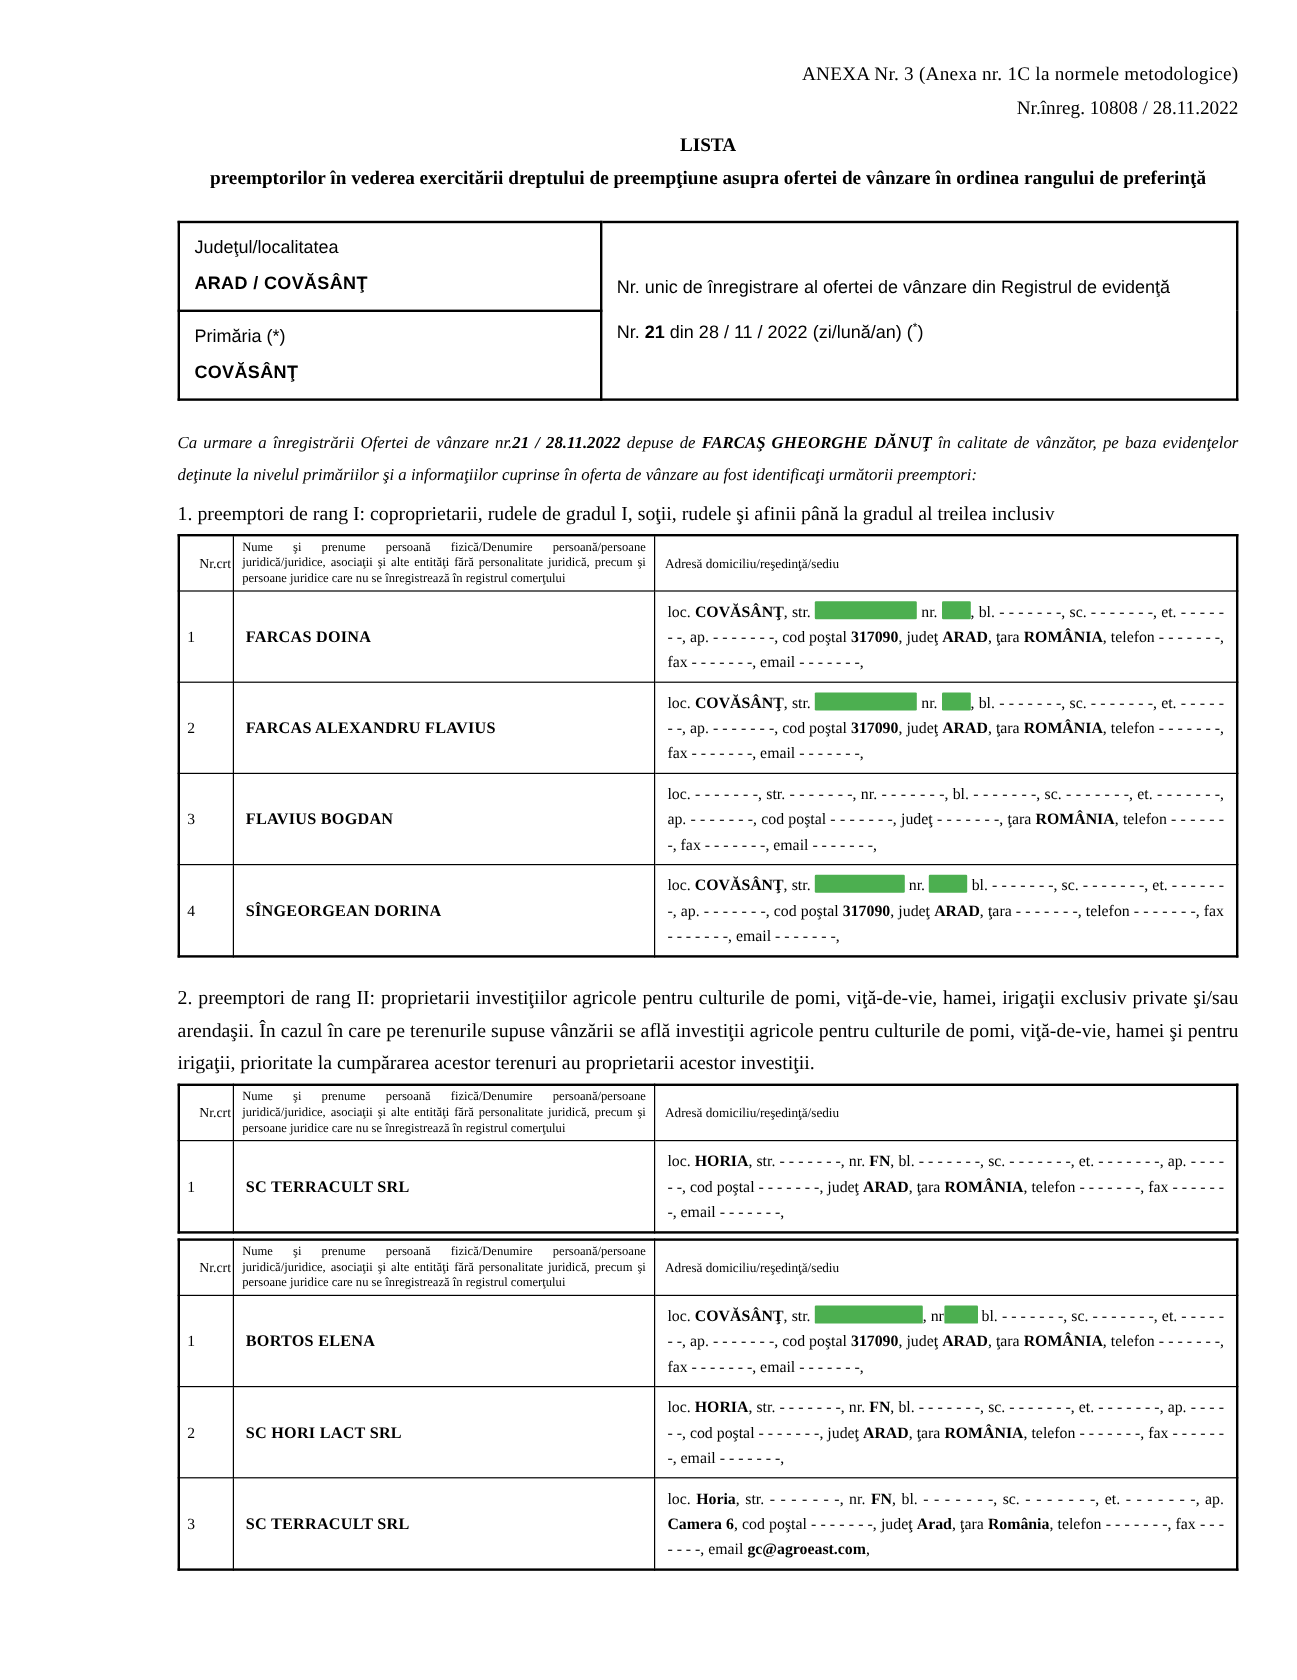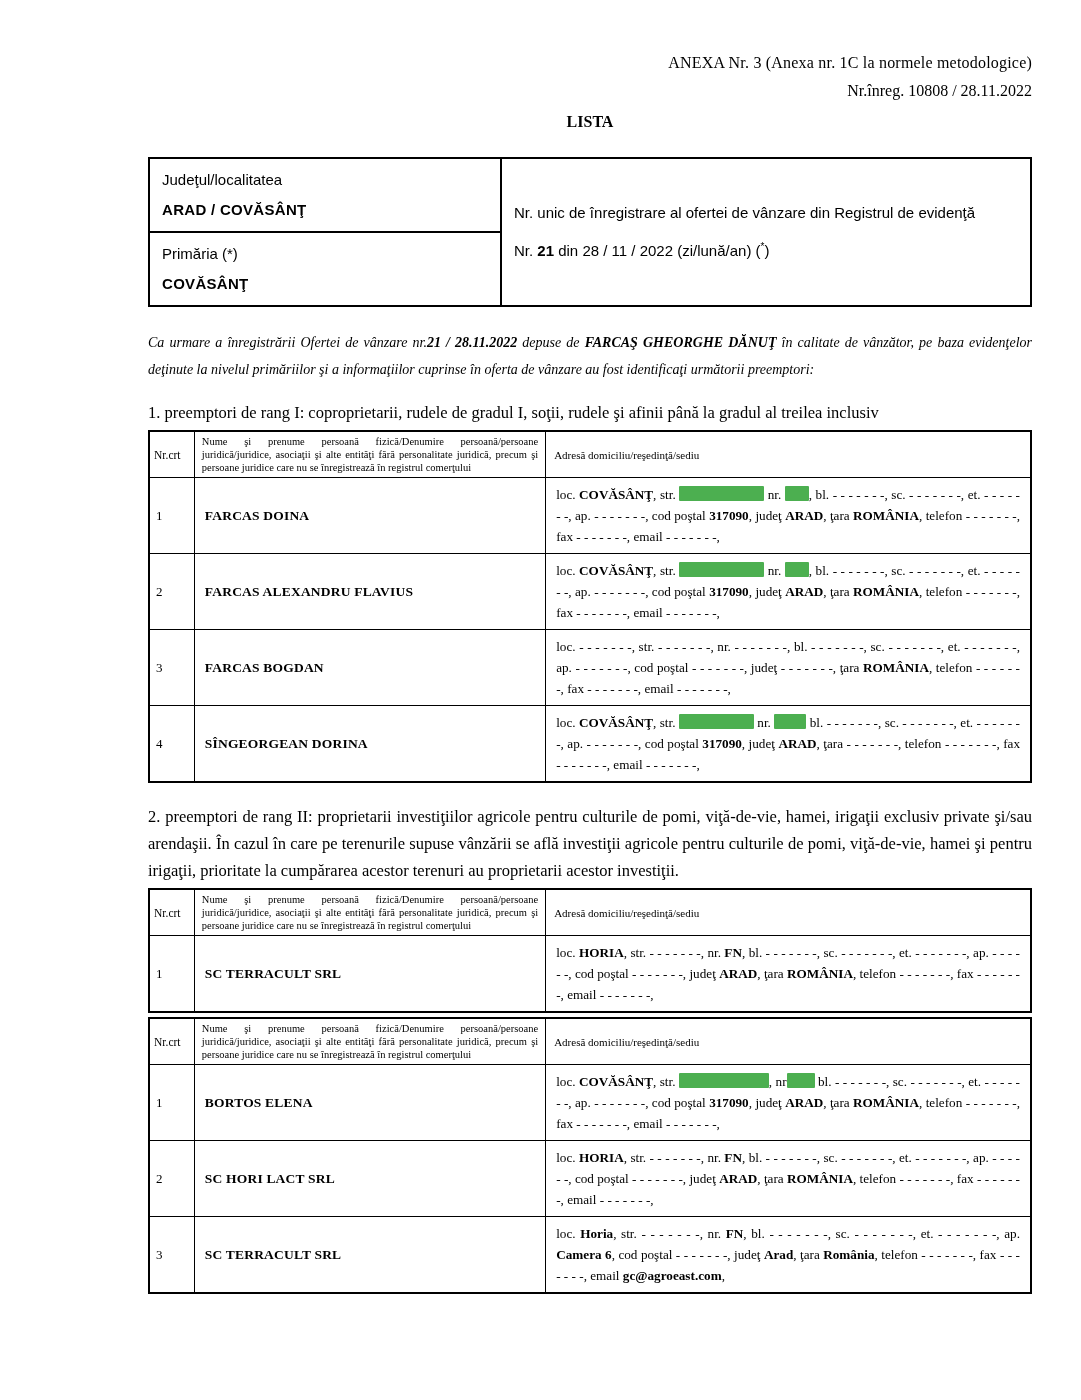--- a/index.html
+++ b/index.html
@@ -22,46 +22,47 @@
   }
   .info-table td{border:2px solid #000;padding:6px 12px;vertical-align:middle;}
   .info-cell-left{width:326px;height:58px;}
   .info-label{line-height:30px;}
   .info-value{font-weight:bold;line-height:30px;letter-spacing:.3px;}
   .info-reg-text{line-height:34px;text-align:justify;}
   .info-reg-line{line-height:34px;}
   .info-reg-line sup{font-size:10px;}
 
   .intro{margin-top:22px;font-size:14px;line-height:27px;text-align:justify;font-style:italic;}
-  .section-heading{margin-top:16px;font-size:16.5px;line-height:27px;text-align:justify;}
+  .section-heading{margin-top:4px;font-size:16.5px;line-height:27px;text-align:justify;}
   .section-heading.gap{margin-top:20px;}
 
   .data-table{border-collapse:collapse;width:884px;margin-top:4px;table-layout:fixed;}
   .data-table td{border:1.5px solid #000;vertical-align:middle;}
   .data-table{border:2px solid #000;}
   .col-num{width:45px;}
   .col-name{width:349px;}
   .col-addr{width:482px;}
-  .hdr-num{font-size:11.5px;padding:2px 4px;vertical-align:middle;}
+  .hdr-num{font-size:11.5px;padding:2px 16px;vertical-align:middle;}
   .hdr-name{font-size:10.5px;line-height:13px;padding:3px 7px;text-align:justify;vertical-align:middle;}
   .hdr-addr{font-size:11px;padding:3px 8px;vertical-align:middle;}
   .cell-num{font-size:13px;padding:4px 6px;height:64px;}
   .cell-name{font-weight:bold;font-size:13.5px;padding:4px 10px;letter-spacing:.2px;}
   .cell-addr{font-size:13.2px;line-height:21px;padding:6px 10px;text-align:justify;}
   .redact{display:inline-block;height:15px;vertical-align:text-bottom;border-radius:1px;margin-bottom:1px;}
 </style>
 </head>
 <body>
 
 <div class="page">
   <div class="content">
 
     <div class="annex-line">ANEXA Nr. 3 (Anexa nr. 1C la normele metodologice)</div>
     <div class="reg-line">Nr.înreg.  10808 / 28.11.2022</div>
     <div class="doc-title">LISTA</div>
+    <div class="doc-subtitle">preemptorilor în vederea exercitării dreptului de preempţiune asupra ofertei de vânzare în ordinea rangului de preferinţă</div>
 
     <table class="info-table">
       <tbody>
           <tr>
         <td class="info-cell-left">
           <div class="info-label">Judeţul/localitatea</div>
           <div class="info-value">ARAD / COVĂSÂNŢ</div>
         </td>
         <td rowspan="2">
           <div class="info-reg-text">Nr. unic de înregistrare al ofertei de vânzare din Registrul de evidenţă</div>
@@ -99,21 +100,21 @@
             <td class="cell-name">FARCAS DOINA</td>
             <td class="cell-addr"><span>loc. </span><span style="font-weight: bold;">COVĂSÂNŢ</span><span>, str. </span><span class="redact" style="width: 85px; background: rgb(76, 175, 80);"></span><span> nr. </span><span class="redact" style="width: 24px; background: rgb(76, 175, 80);"></span><span>, bl. - - - - - - -, sc. - - - - - - -, et. - - - - - - -, ap. - - - - - - -, cod poştal </span><span style="font-weight: bold;">317090</span><span>, judeţ </span><span style="font-weight: bold;">ARAD</span><span>, ţara </span><span style="font-weight: bold;">ROMÂNIA</span><span>, telefon - - - - - - -, fax - - - - - - -, email - - - - - - -,</span></td>
           </tr>
           <tr>
             <td class="cell-num">2</td>
             <td class="cell-name">FARCAS ALEXANDRU FLAVIUS</td>
             <td class="cell-addr"><span>loc. </span><span style="font-weight: bold;">COVĂSÂNŢ</span><span>, str. </span><span class="redact" style="width: 85px; background: rgb(76, 175, 80);"></span><span> nr. </span><span class="redact" style="width: 24px; background: rgb(76, 175, 80);"></span><span>, bl. - - - - - - -, sc. - - - - - - -, et. - - - - - - -, ap. - - - - - - -, cod poştal </span><span style="font-weight: bold;">317090</span><span>, judeţ </span><span style="font-weight: bold;">ARAD</span><span>, ţara </span><span style="font-weight: bold;">ROMÂNIA</span><span>, telefon - - - - - - -, fax - - - - - - -, email - - - - - - -,</span></td>
           </tr>
           <tr>
             <td class="cell-num">3</td>
-            <td class="cell-name">FARCAS BOGDAN</td>
+            <td class="cell-name">FLAVIUS BOGDAN</td>
             <td class="cell-addr"><span>loc. - - - - - - -, str. - - - - - - -, nr. - - - - - - -, bl. - - - - - - -, sc. - - - - - - -, et. - - - - - - -, ap. - - - - - - -, cod poştal - - - - - - -, judeţ - - - - - - -, ţara </span><span style="font-weight: bold;">ROMÂNIA</span><span>, telefon - - - - - - -, fax - - - - - - -, email - - - - - - -,</span></td>
           </tr>
           <tr>
             <td class="cell-num">4</td>
             <td class="cell-name">SÎNGEORGEAN DORINA</td>
             <td class="cell-addr"><span>loc. </span><span style="font-weight: bold;">COVĂSÂNŢ</span><span>, str. </span><span class="redact" style="width: 75px; background: rgb(76, 175, 80);"></span><span> nr. </span><span class="redact" style="width: 32px; background: rgb(76, 175, 80);"></span><span> bl. - - - - - - -, sc. - - - - - - -, et. - - - - - - -, ap. - - - - - - -, cod poştal </span><span style="font-weight: bold;">317090</span><span>, judeţ </span><span style="font-weight: bold;">ARAD</span><span>, ţara - - - - - - -, telefon - - - - - - -, fax - - - - - - -, email - - - - - - -,</span></td>
           </tr>
         </tbody>
     </table>
 

